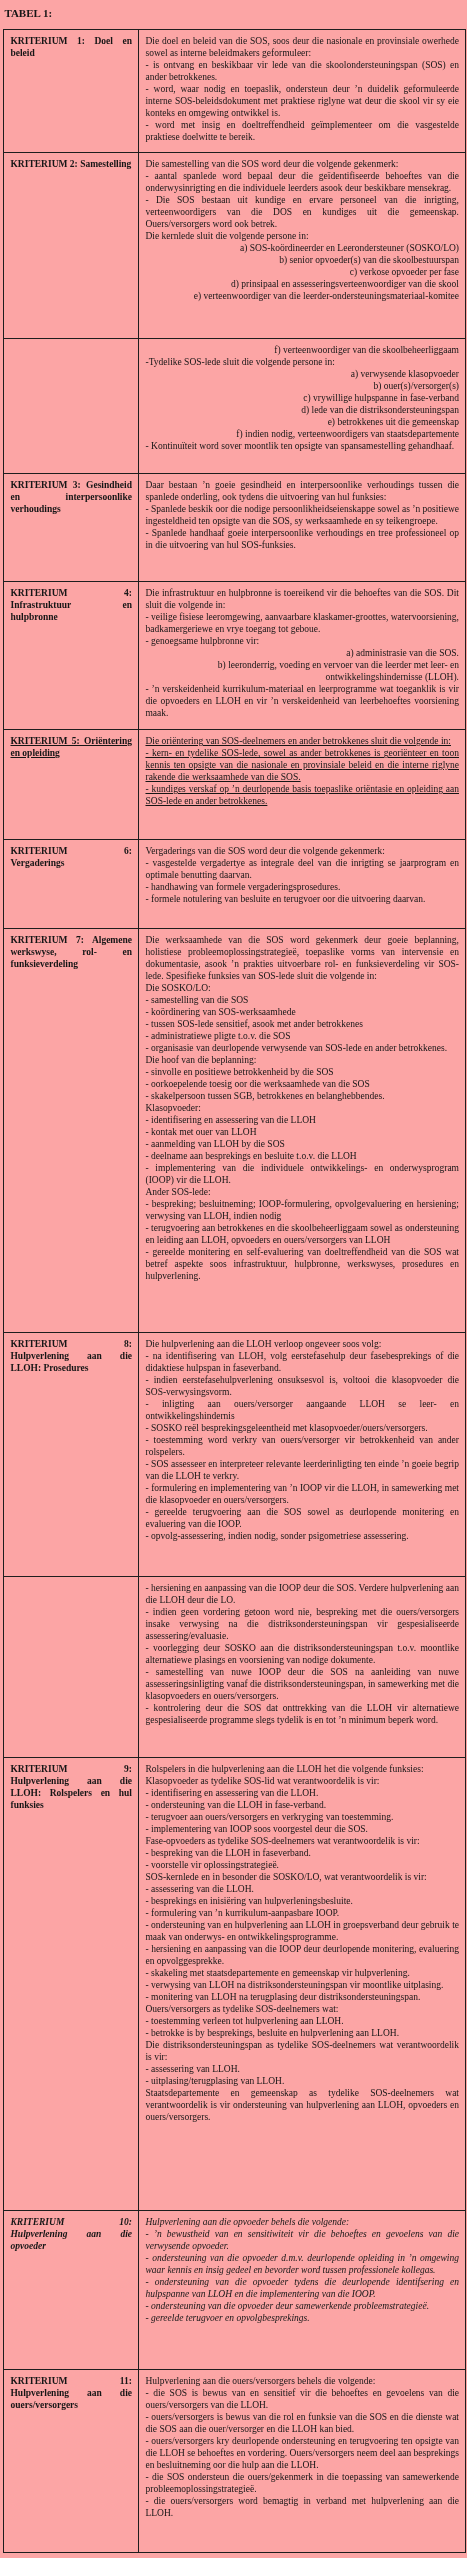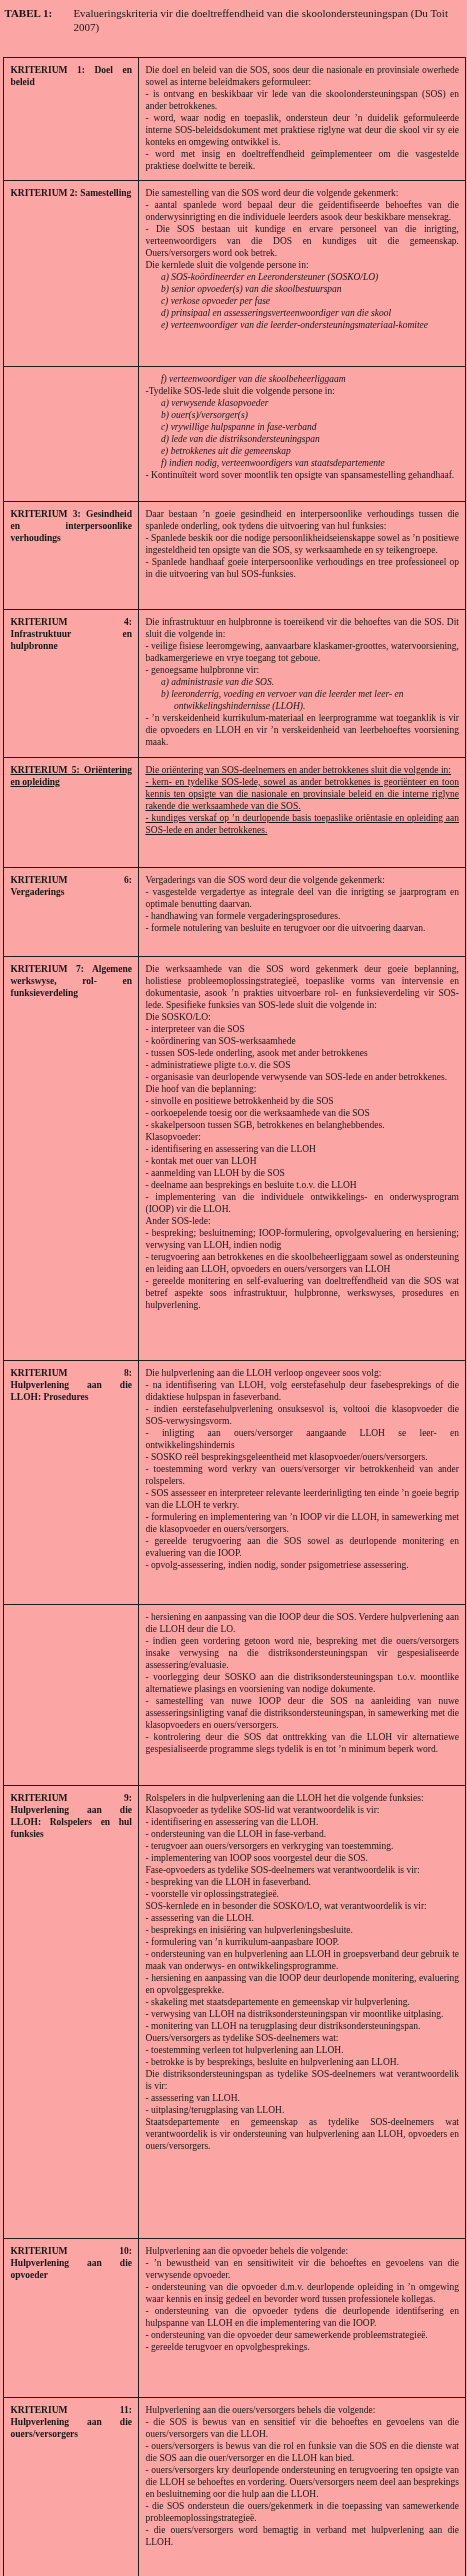--- a/index.html
+++ b/index.html
@@ -24,21 +24,21 @@
   }
   .caption-label {
     font-weight: bold;
     flex: 0 0 69px;
     width: 69px;
   }
   .caption-text { flex: 1; padding-right: 5.9px; }
   table.criteria-table {
     border-collapse: collapse;
     width: 463px;
-    margin-top: 23px;
+    margin-top: 9px;
     table-layout: fixed;
   }
   td {
     border: 1.5px solid #1e1e1e;
     vertical-align: top;
     font-size: 9.5px;
     line-height: 12px;
     box-sizing: border-box;
   }
   td.criterion-cell {
@@ -49,45 +49,43 @@
   }
   td.description-cell {
     padding: 5.1px 5.9px 6.6px 6.6px;
     text-align: justify;
   }
   .para { margin: 0; }
   .list-item {
     margin-left: 15.4px;
     padding-left: 13px;
     text-indent: -13px;
-    text-align: left;
-    font-style: italic;
+    text-align: right;
   }
   
   tr:nth-child(1)  { height: 123px; }
   tr:nth-child(2)  { height: 186px; }
   tr:nth-child(3)  { height: 135px; }
   tr:nth-child(4)  { height: 108px; }
   tr:nth-child(5)  { height: 148px; }
   tr:nth-child(6)  { height: 110px; text-decoration: underline; }
   tr:nth-child(7)  { height: 89px; }
   tr:nth-child(8)  { height: 404px; }
   tr:nth-child(9)  { height: 244px; }
   tr:nth-child(10) { height: 181px; }
   tr:nth-child(11) { height: 453px; }
-  tr:nth-child(12) { height: 159px; }
+  tr:nth-child(12) { height: 159px; font-style: italic; }
   tr:nth-child(13) { height: 183px; }
 </style>
 </head>
 <body>
 
 <div class="page">
   <div class="caption">
     <span class="caption-label">TABEL 1:</span>
-    <span class="caption-text">Evalueringskriteria vir die doeltreffendheid van die skoolondersteuningspan (Du Toit 2007)</span>
   </div>
   <table class="criteria-table">
     <tbody>
         <tr>
           <td class="criterion-cell">KRITERIUM 1: Doel en beleid</td>
           <td class="description-cell">
             <div class="para">Die doel en beleid van die SOS, soos deur die nasionale en provinsiale owerhede sowel as interne beleidmakers geformuleer:</div>
             <div class="para">- is ontvang en beskikbaar vir lede van die skoolondersteuningspan (SOS) en ander betrokkenes.</div>
             <div class="para">- word, waar nodig en toepaslik, ondersteun deur ’n duidelik geformuleerde interne SOS-beleidsdokument met praktiese riglyne wat deur die skool vir sy eie konteks en omgewing ontwikkel is.</div>
             <div class="para">- word met insig en doeltreffendheid geïmplementeer om die vasgestelde praktiese doelwitte te bereik.</div>
@@ -155,23 +153,23 @@
             <div class="para">- vasgestelde vergadertye as integrale deel van die inrigting se jaarprogram en optimale benutting daarvan.</div>
             <div class="para">- handhawing van formele vergaderingsprosedures.</div>
             <div class="para">- formele notulering van besluite en terugvoer oor die uitvoering daarvan.</div>
           </td>
         </tr>
         <tr>
           <td class="criterion-cell">KRITERIUM 7: Algemene werkswyse, rol- en funksieverdeling</td>
           <td class="description-cell">
             <div class="para">Die werksaamhede van die SOS word gekenmerk deur goeie beplanning, holistiese probleemoplossingstrategieë, toepaslike vorms van intervensie en dokumentasie, asook ’n prakties uitvoerbare rol- en funksieverdeling vir SOS-lede. Spesifieke funksies van SOS-lede sluit die volgende in:</div>
             <div class="para">Die SOSKO/LO:</div>
-            <div class="para">- interpreteer van die SOS</div>
+            <div class="para">- samestelling van die SOS</div>
             <div class="para">- koördinering van SOS-werksaamhede</div>
-            <div class="para">- tussen SOS-lede onderling, asook met ander betrokkenes</div>
+            <div class="para">- tussen SOS-lede sensitief, asook met ander betrokkenes</div>
             <div class="para">- administratiewe pligte t.o.v. die SOS</div>
             <div class="para">- organisasie van deurlopende verwysende van SOS-lede en ander betrokkenes.</div>
             <div class="para">Die hoof van die beplanning:</div>
             <div class="para">- sinvolle en positiewe betrokkenheid by die SOS</div>
             <div class="para">- oorkoepelende toesig oor die werksaamhede van die SOS</div>
             <div class="para">- skakelpersoon tussen SGB, betrokkenes en belanghebbendes.</div>
             <div class="para">Klasopvoeder:</div>
             <div class="para">- identifisering en assessering van die LLOH</div>
             <div class="para">- kontak met ouer van LLOH</div>
             <div class="para">- aanmelding van LLOH by die SOS</div>

